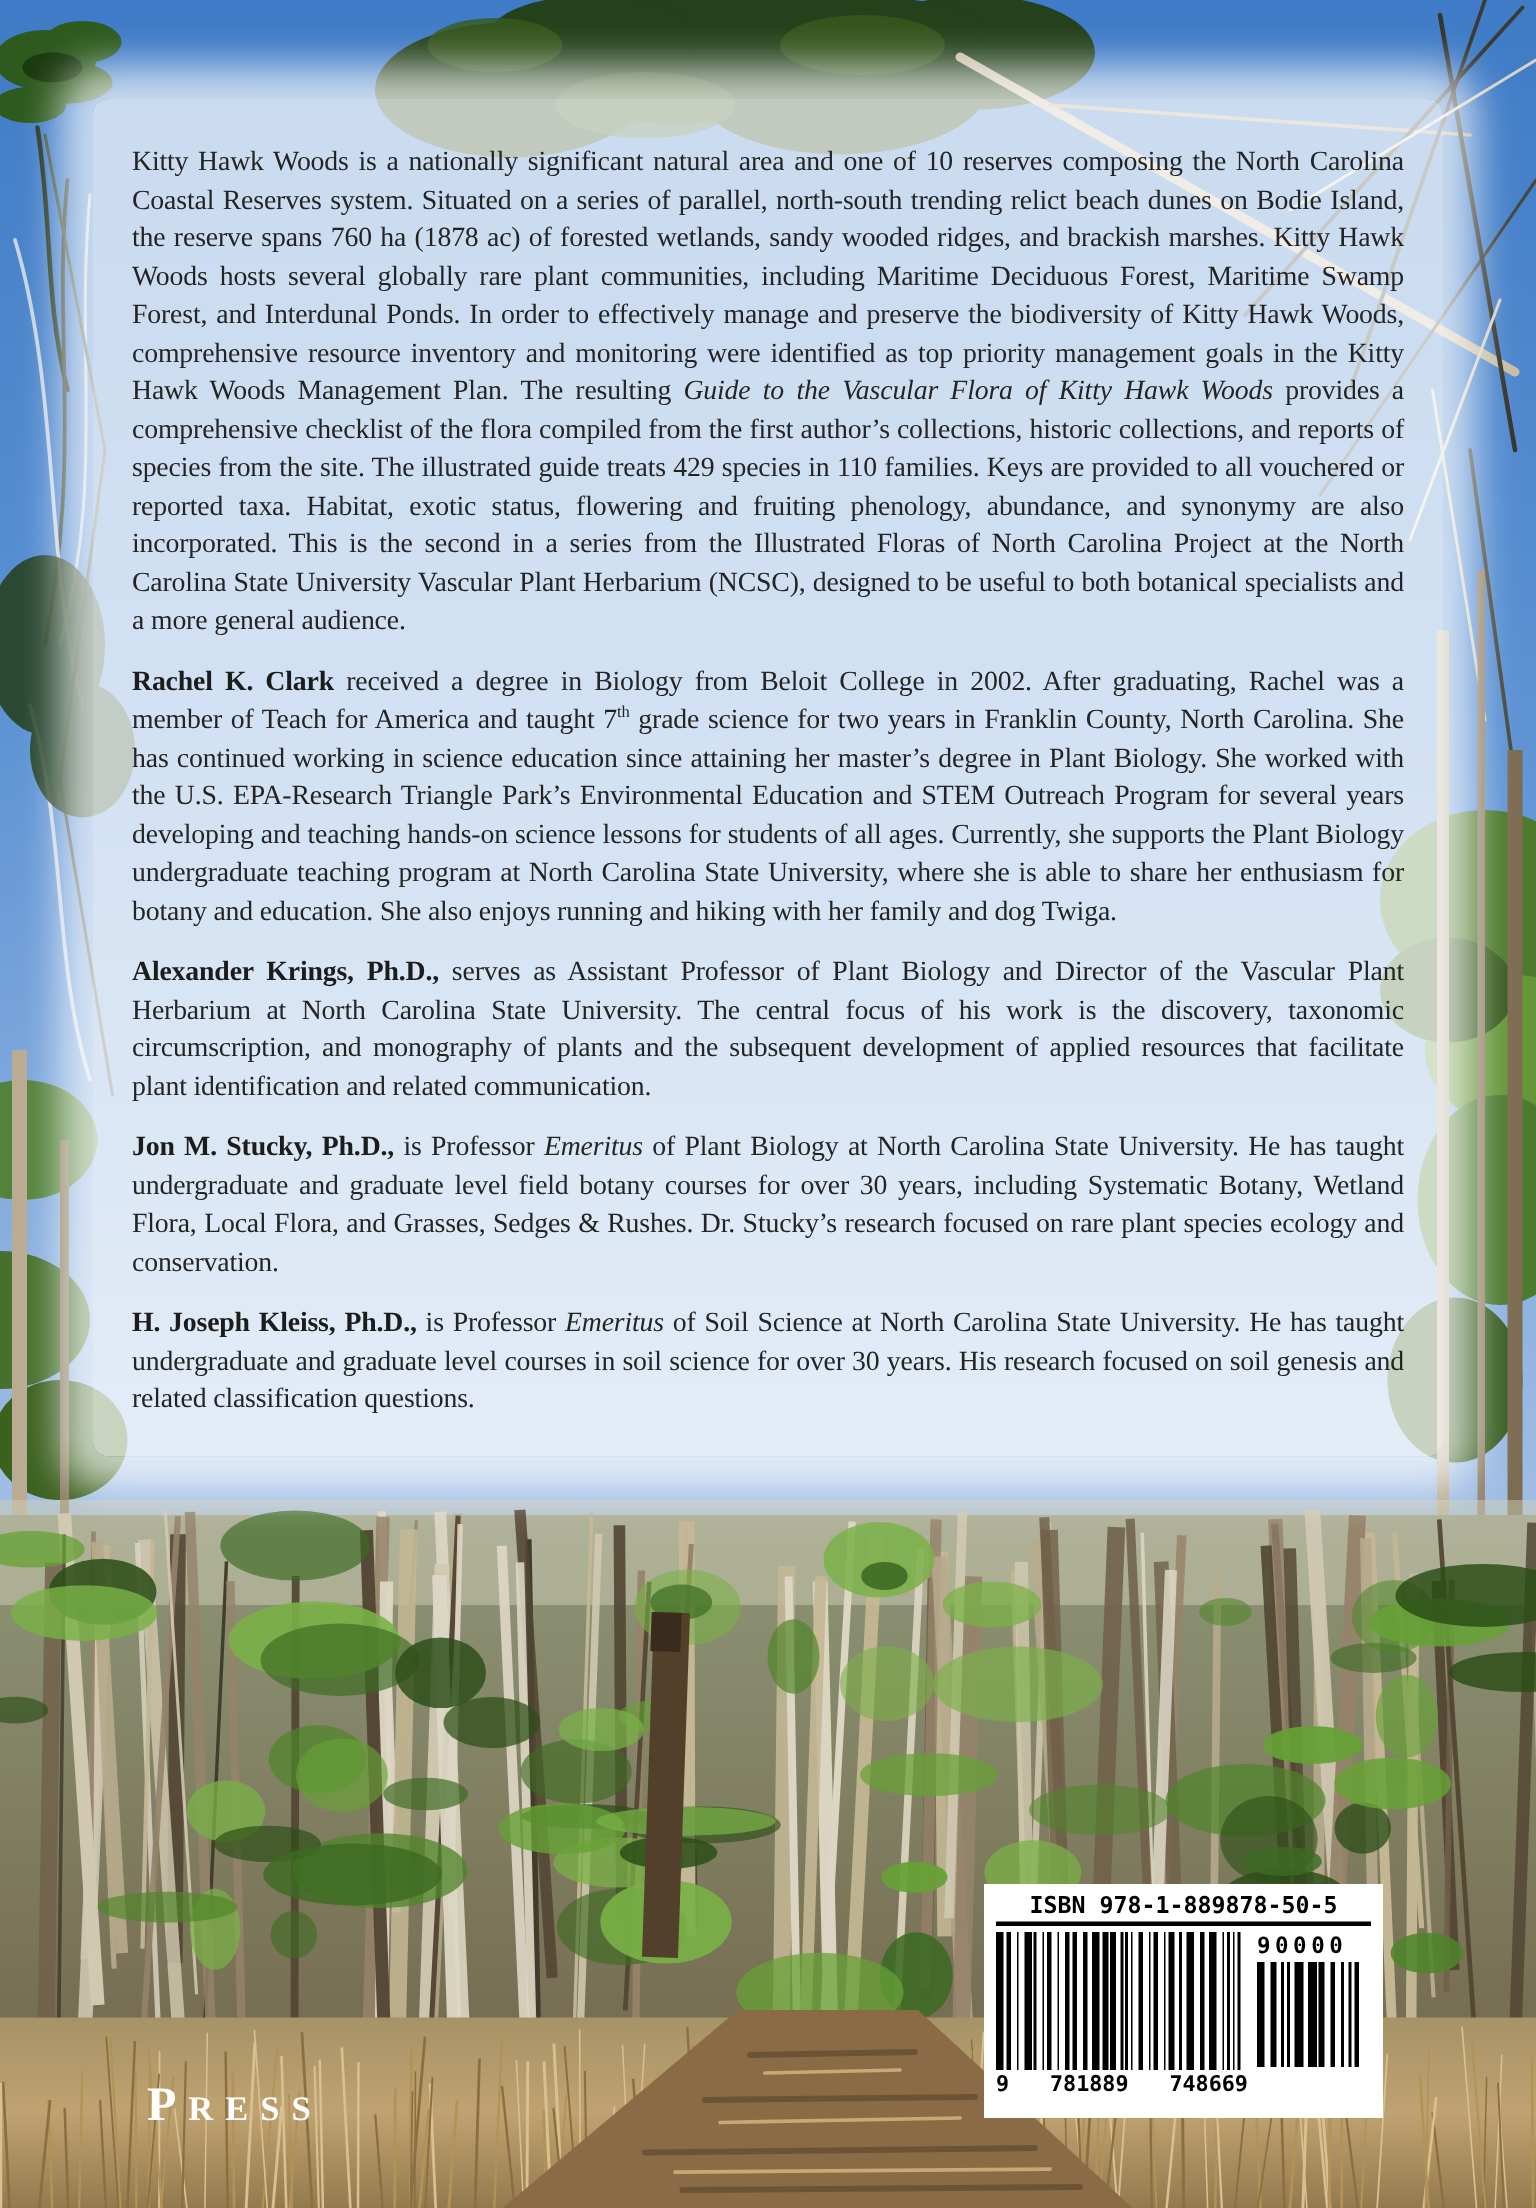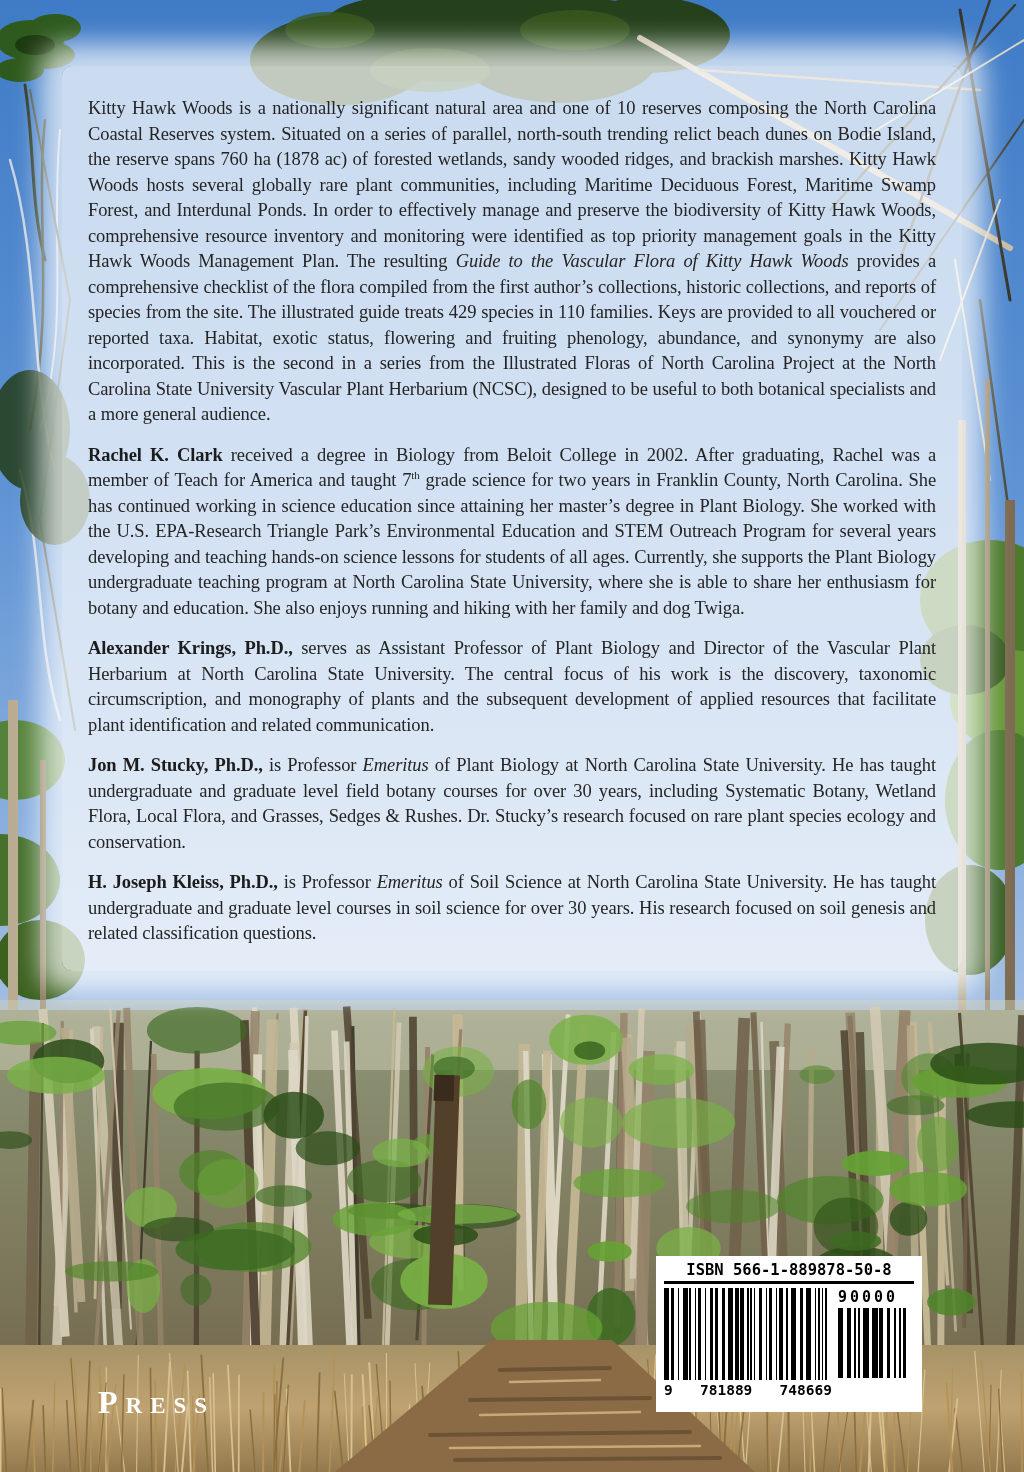--- a/index.html
+++ b/index.html
@@ -449,21 +449,21 @@
     <p><span>Kitty Hawk Woods is a nationally significant natural area and one of 10 reserves composing the North Carolina Coastal Reserves system. Situated on a series of parallel, north-south trending relict beach dunes on Bodie Island, the reserve spans 760 ha (1878 ac) of forested wetlands, sandy wooded ridges, and brackish marshes. Kitty Hawk Woods hosts several globally rare plant communities, including Maritime Deciduous Forest, Maritime Swamp Forest, and Interdunal Ponds. In order to effectively manage and preserve the biodiversity of Kitty Hawk Woods, comprehensive resource inventory and monitoring were identified as top priority management goals in the Kitty Hawk Woods Management Plan. The resulting </span><em>Guide to the Vascular Flora of Kitty Hawk Woods</em><span> provides a comprehensive checklist of the flora compiled from the first author’s collections, historic collections, and reports of species from the site. The illustrated guide treats 429 species in 110 families. Keys are provided to all vouchered or reported taxa. Habitat, exotic status, flowering and fruiting phenology, abundance, and synonymy are also incorporated. This is the second in a series from the Illustrated Floras of North Carolina Project at the North Carolina State University Vascular Plant Herbarium (NCSC), designed to be useful to both botanical specialists and a more general audience.</span></p>
     <p><strong>Rachel K. Clark</strong><span> received a degree in Biology from Beloit College in 2002. After graduating, Rachel was a member of Teach for America and taught 7</span><sup>th</sup><span> grade science for two years in Franklin County, North Carolina. She has continued working in science education since attaining her master’s degree in Plant Biology. She worked with the U.S. EPA-Research Triangle Park’s Environmental Education and STEM Outreach Program for several years developing and teaching hands-on science lessons for students of all ages. Currently, she supports the Plant Biology undergraduate teaching program at North Carolina State University, where she is able to share her enthusiasm for botany and education. She also enjoys running and hiking with her family and dog Twiga.</span></p>
     <p><strong>Alexander Krings, Ph.D.,</strong><span> serves as Assistant Professor of Plant Biology and Director of the Vascular Plant Herbarium at North Carolina State University. The central focus of his work is the discovery, taxonomic circumscription, and monography of plants and the subsequent development of applied resources that facilitate plant identification and related communication.</span></p>
     <p><strong>Jon M. Stucky, Ph.D.,</strong><span> is Professor </span><em>Emeritus</em><span> of Plant Biology at North Carolina State University. He has taught undergraduate and graduate level field botany courses for over 30 years, including Systematic Botany, Wetland Flora, Local Flora, and Grasses, Sedges &amp; Rushes. Dr. Stucky’s research focused on rare plant species ecology and conservation.</span></p>
     <p><strong>H. Joseph Kleiss, Ph.D.,</strong><span> is Professor </span><em>Emeritus</em><span> of Soil Science at North Carolina State University. He has taught undergraduate and graduate level courses in soil science for over 30 years. His research focused on soil genesis and related classification questions.</span></p>
   </section>
 
   <div class="press">PRESS</div>
 
   <div class="barcode">
-    <div class="isbn-line">ISBN 566-1-889878-50-8</div>
+    <div class="isbn-line">ISBN 978-1-889878-50-5</div>
     <div class="bc-body">
       <div class="bc-left">
         <div class="bars" id="bars-main">
             <span style="width: 5.1px; margin-right: 1.7px;"></span>
             <span style="width: 3.4px; margin-right: 3.4px;"></span>
             <span style="width: 1.7px; margin-right: 3.4px;"></span>
             <span style="width: 5.1px; margin-right: 1.7px;"></span>
             <span style="width: 1.7px; margin-right: 3.4px;"></span>
             <span style="width: 1.7px; margin-right: 1.7px;"></span>
             <span style="width: 3.4px; margin-right: 3.4px;"></span>

